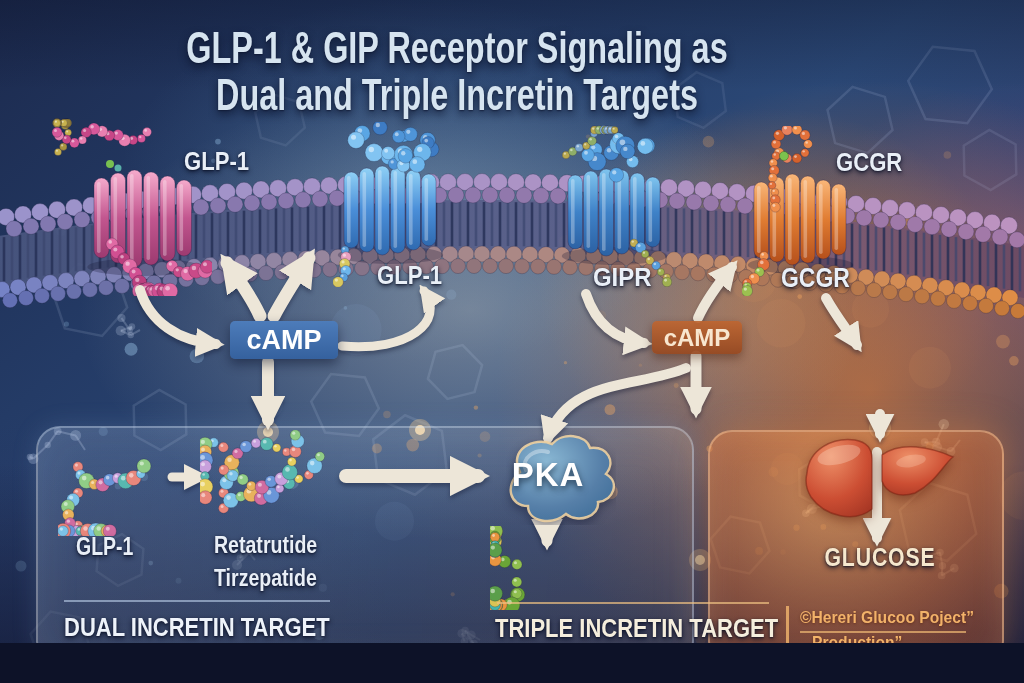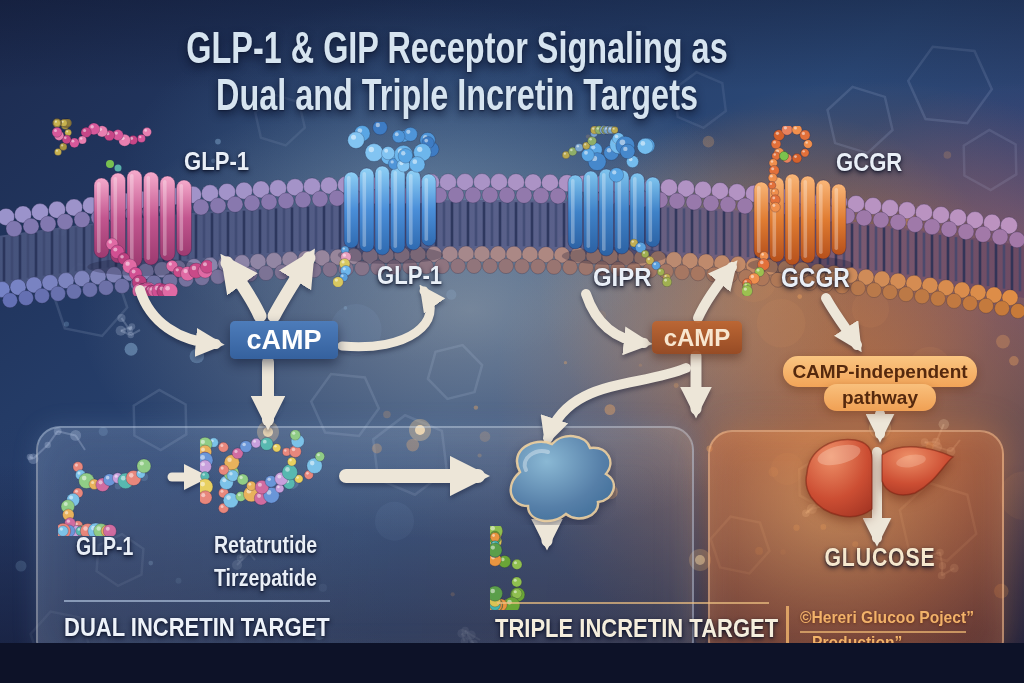--- a/index.html
+++ b/index.html
@@ -1288,24 +1288,21 @@
   </div>
 
   <div class="t cx85" style="left:184px;top:146px;font-size:26px;z-index:7">GLP-1</div>
   <div class="t cx85" style="left:377px;top:260px;font-size:26px;z-index:7">GLP-1</div>
   <div class="t cx92" style="left:593px;top:262px;font-size:26px;z-index:7">GIPR</div>
   <div class="t cx85" style="left:836px;top:147px;font-size:26px;z-index:7">GCGR</div>
   <div class="t cx85" style="left:781px;top:263px;font-size:27px;z-index:7">GCGR</div>
 
   <div class="camp-box camp-left">cAMP</div>
   <div class="camp-box camp-right">cAMP</div>
-  <div class="badge">
-    <div class="b1">CAMP-independent</div>
-    <div class="b2">pathway</div>
-  </div>
+  <div class="pka-label">PKA</div>
 
   <div class="t" style="left:76px;top:532px;font-size:25px;transform:scaleX(.78);z-index:7">GLP-1</div>
   <div class="t cx85" style="left:214px;top:532px;font-size:23px;z-index:7">Retatrutide</div>
   <div class="t cx85" style="left:214px;top:565px;font-size:23px;z-index:7">Tirzepatide</div>
   <div class="divider" style="left:64px;top:600px;width:266px;height:2px;background:rgba(200,220,245,.55)"></div>
   <div class="t cx88" style="left:64px;top:613px;font-size:25px;color:#eef3fa;z-index:7">DUAL INCRETIN TARGET</div>
 
   <div class="divider" style="left:497px;top:602px;width:272px;height:2px;background:rgba(238,192,130,.7)"></div>
   <div class="t cx88" style="left:495px;top:614px;font-size:25px;color:#f5eedd;z-index:7">TRIPLE INCRETIN TARGET</div>
 

